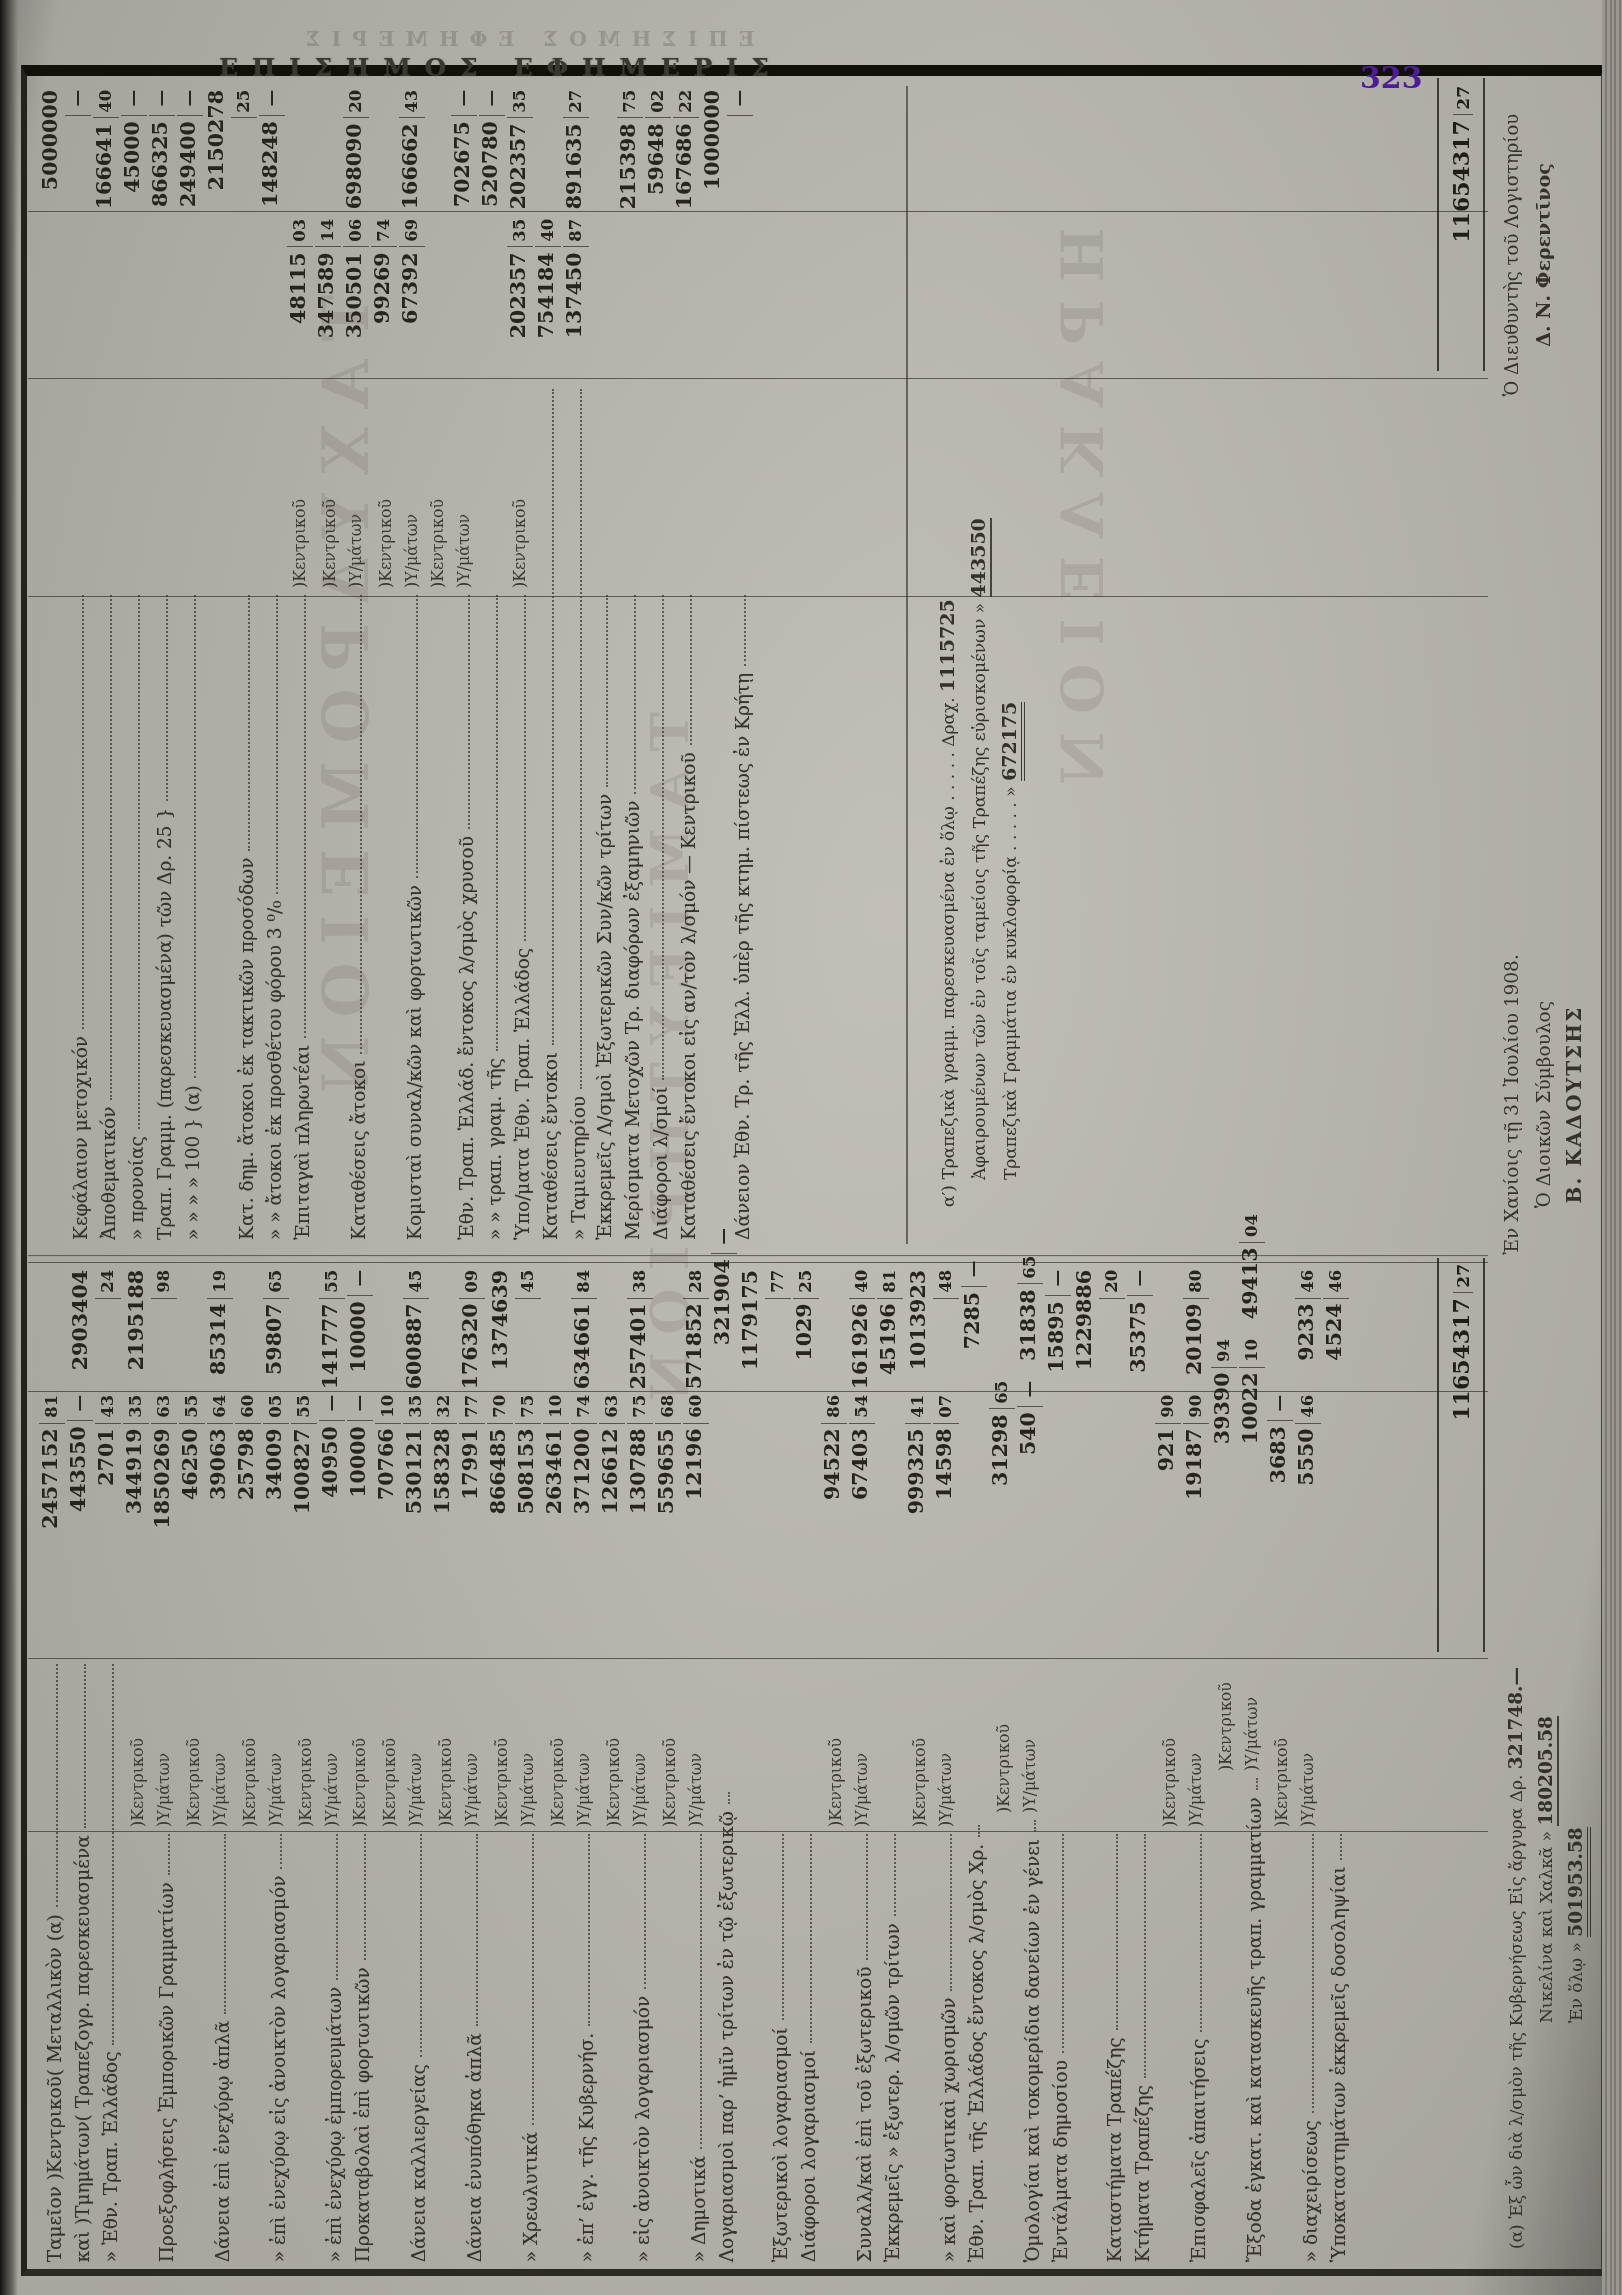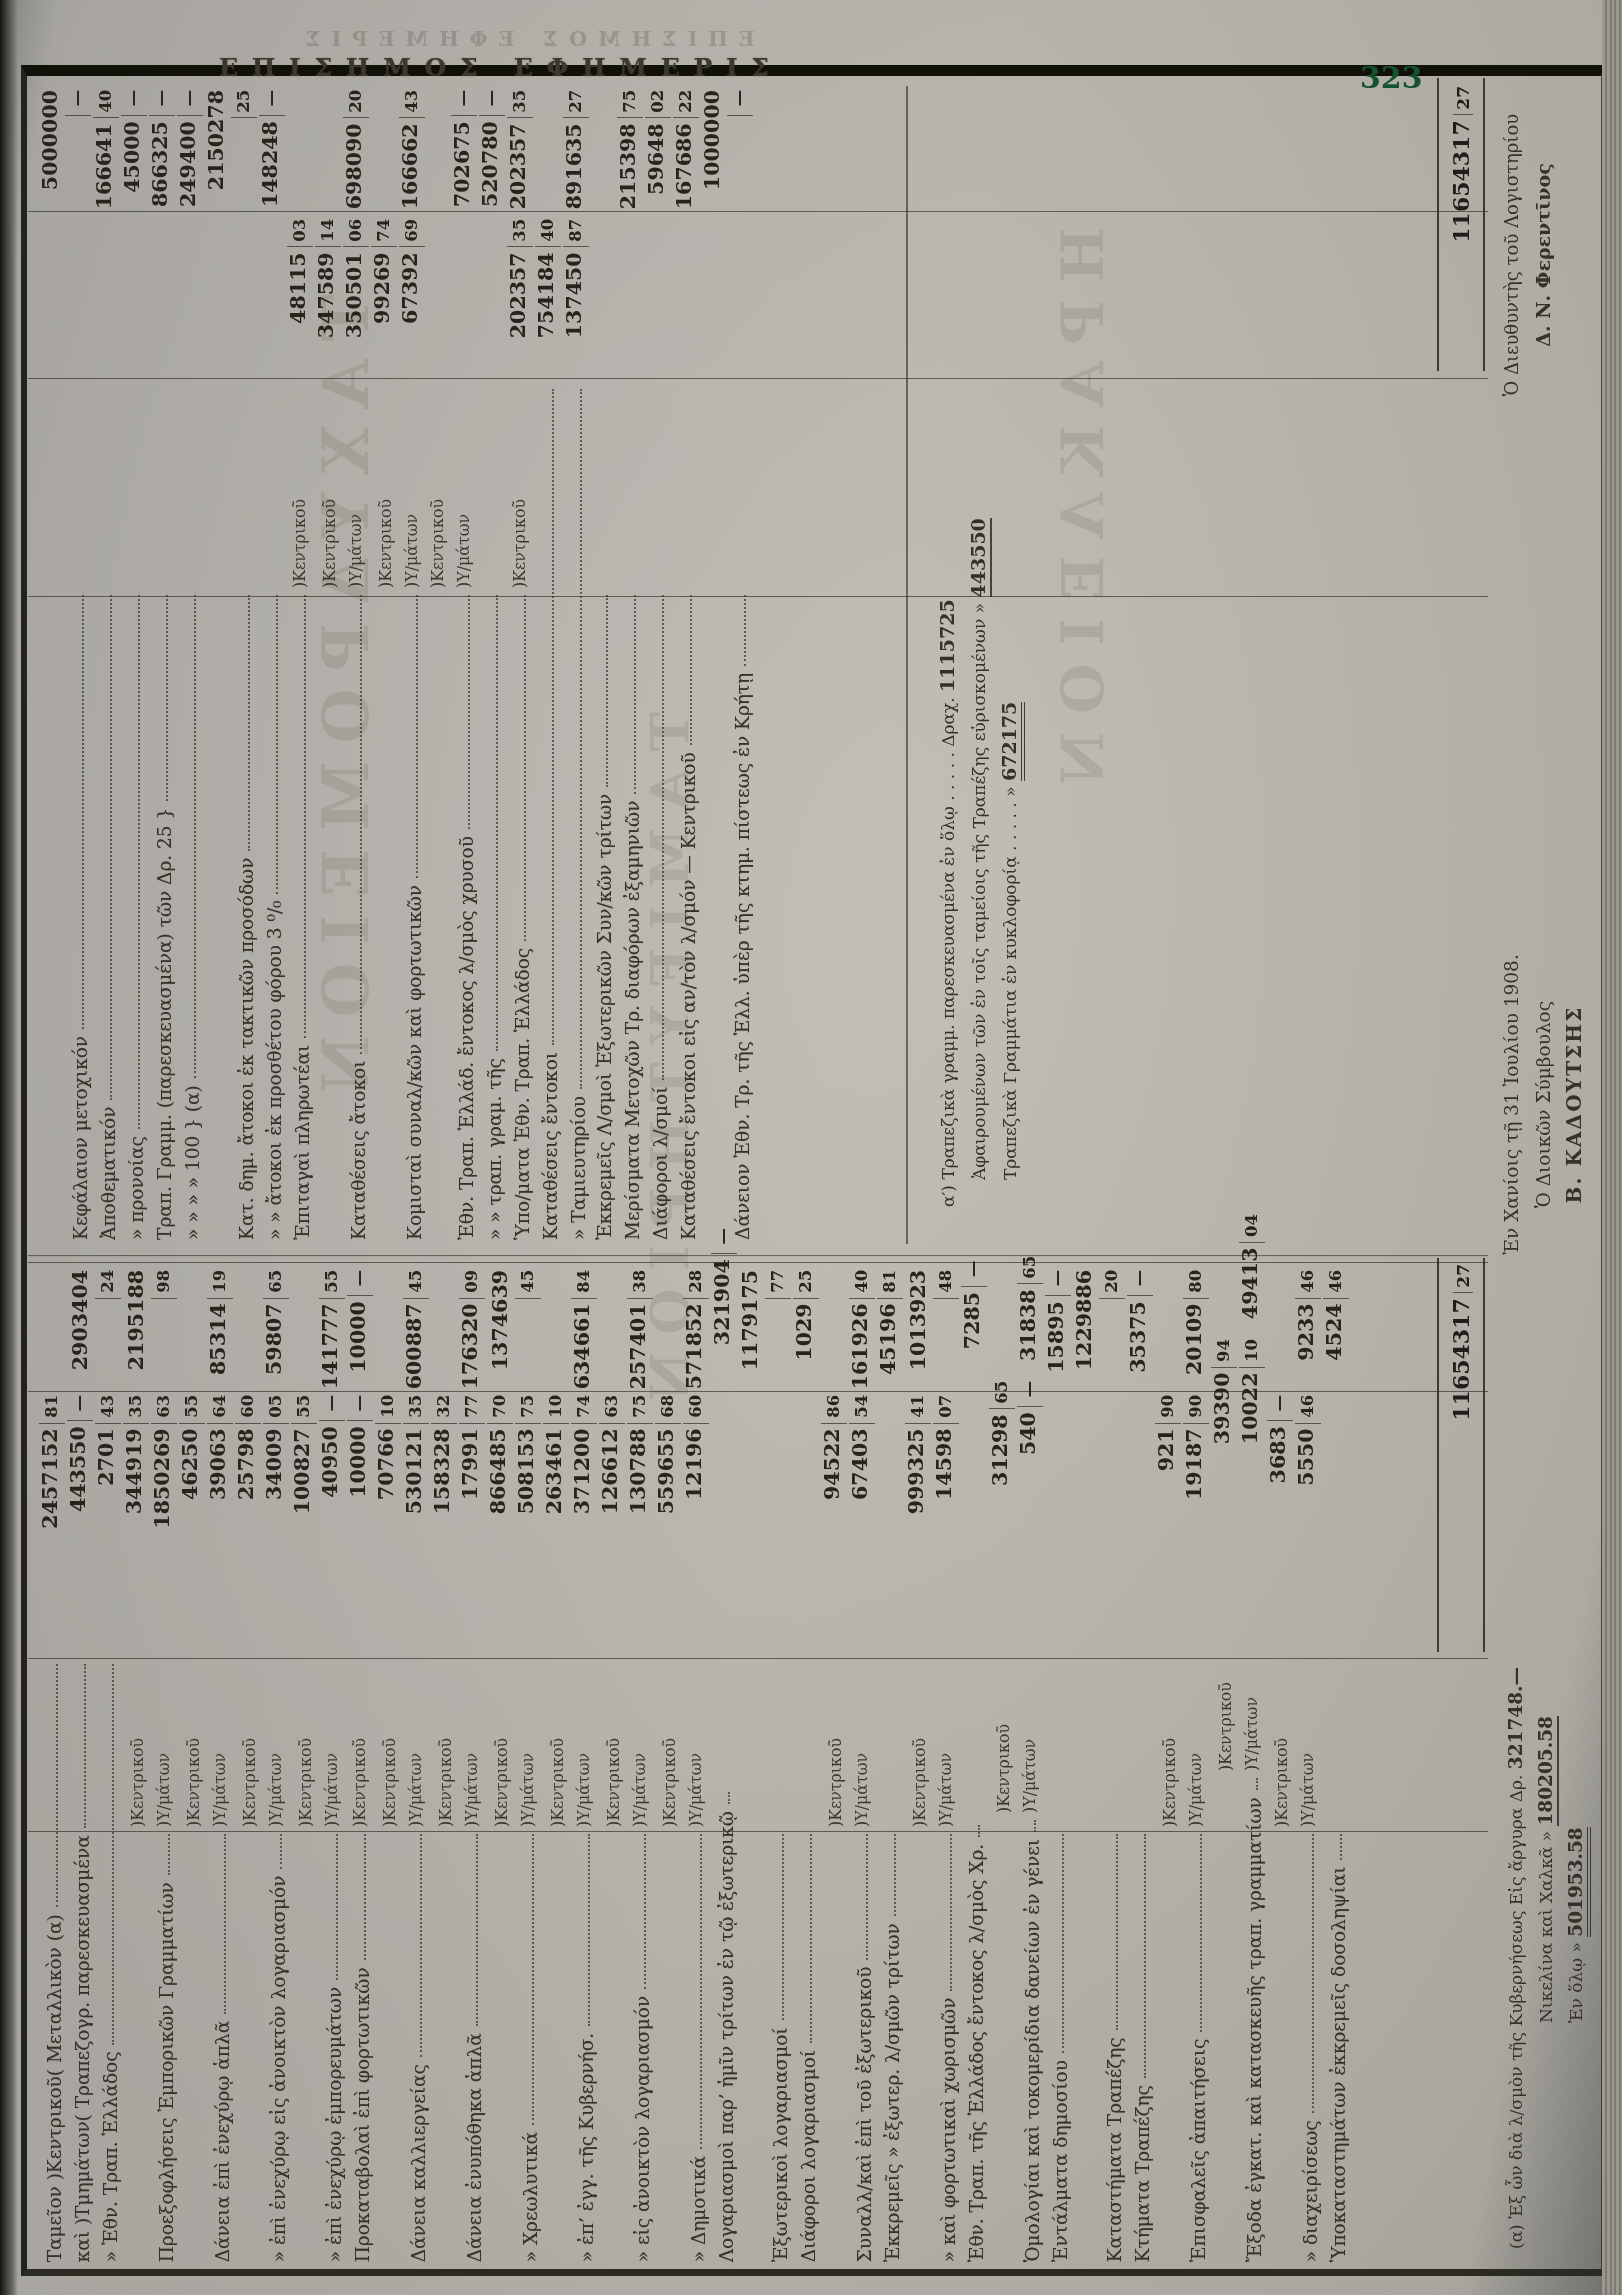--- a/index.html
+++ b/index.html
@@ -12,21 +12,21 @@
     color:#2e2c25; position:relative;
   }
   .gutter{position:absolute;left:0;top:0;width:18px;height:2295px;
     background:linear-gradient(90deg,#14130f,#6b6a63 70%,rgba(0,0,0,0));z-index:5;}
   .pageedge{position:absolute;right:0;top:0;width:20.6px;height:2295px;
     background:repeating-linear-gradient(90deg,#9a9890 0 2.7px,#7c7a72 2.7px 4.8px),linear-gradient(90deg,rgba(0,0,0,0),rgba(0,0,0,.35));z-index:5;}
   .runhead{position:absolute;left:219px;top:53px;font-size:25px;font-weight:700;
     letter-spacing:13.7px;color:#3a382f;text-shadow:0 0 1.4px rgba(70,68,60,.55);white-space:nowrap;z-index:4;}
   .ghosthead{position:absolute;left:295px;top:27px;font-size:20.6px;font-weight:700;letter-spacing:11px;
     color:rgba(70,68,60,.25);transform:scaleX(-1);white-space:nowrap;z-index:3;}
-  .pagenum{position:absolute;left:1360px;top:60px;font-size:30px;font-weight:800;color:#14532d;z-index:4;}
+  .pagenum{position:absolute;left:1360px;top:60px;font-size:30px;font-weight:800;color:#4c1d95;z-index:4;}
 
   
   .sheet{position:absolute;left:20.6px;top:2276px;width:2211px;height:1584px;
     transform:rotate(-90deg);transform-origin:0 0;}
   .sheet-border{position:absolute;inset:0;border-top:6.2px solid #23221d;border-left:7.5px solid #2a2922;
     border-right:11px solid #111009;border-bottom:4.8px solid rgba(40,38,32,.75);pointer-events:none;z-index:3;}
   .vr{position:absolute;top:6.9px;height:1460px;width:1.4px;background:rgba(45,43,36,.65);z-index:2;}
   .vr.dbl{box-shadow:6.9px 0 0 rgba(45,43,36,.65);}
   .hr-liab{position:absolute;left:1032px;top:885px;width:1158px;height:2.1px;background:rgba(45,43,36,.6);z-index:2;}
 

